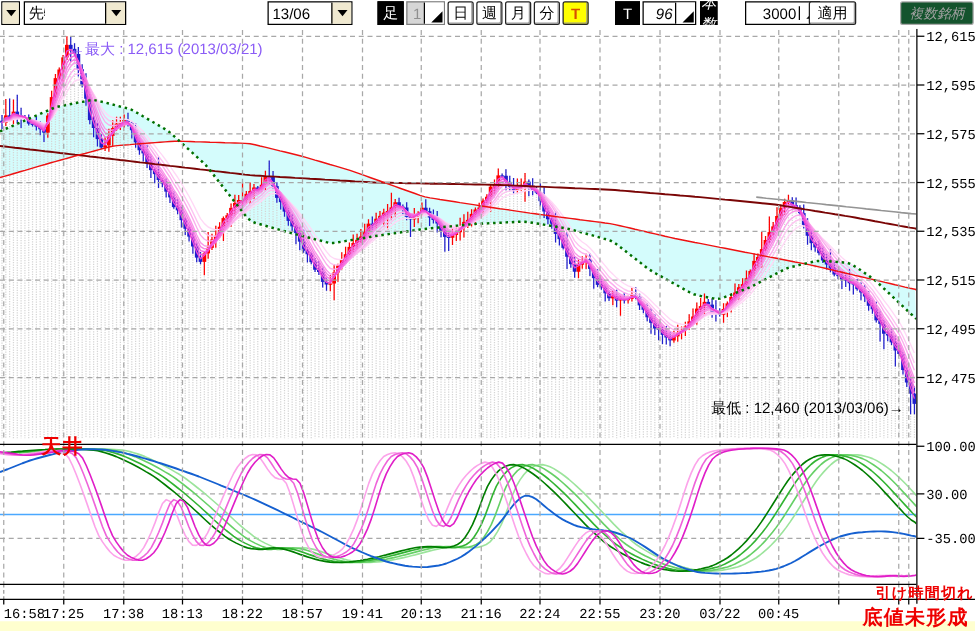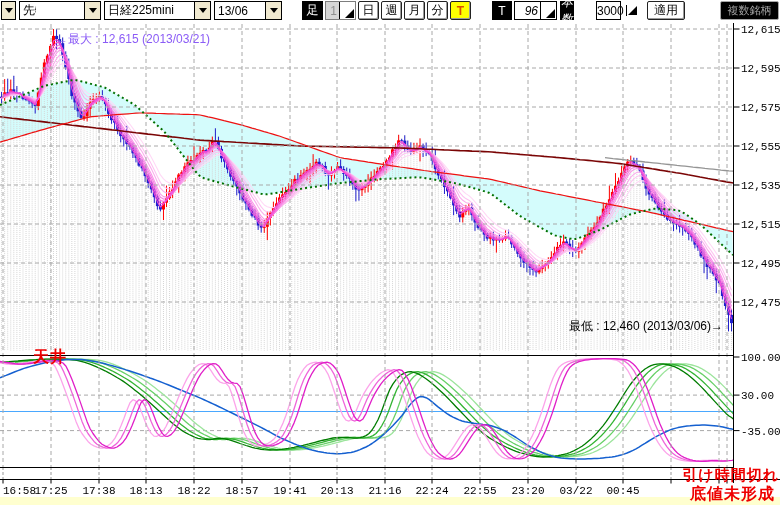--- a/index.html
+++ b/index.html
@@ -21,29 +21,29 @@
             justify-content:center;box-shadow:inset -1px -1px 0 #9a9a9a;font-size:12px;cursor:default;}
   .yellowbtn{background:#ffff00;color:#d94e00;font-weight:bold;}
   .spinfield{border:1px solid #000;background:#fff;display:flex;align-items:stretch;}
   .spinfield.disabled{border-color:#7d7d7d;background:#d6d6d6;}
   .spinfield .num{flex:1;display:flex;align-items:center;justify-content:flex-end;
                   padding-right:2px;font-size:12px;}
   .spinfield.disabled .num{color:#8f8f8f;}
   .spinbtn{width:13px;background:#fff;border-left:1px solid #000;display:flex;
            align-items:flex-end;justify-content:flex-end;padding:1px;}
   .spin-tri{width:0;height:0;border-left:9px solid transparent;border-bottom:9px solid #000;}
-  .multibtn{background:#000000;border:1px solid #a8a8a8;color:#a0a0a0;border-radius:2px;
-            display:flex;align-items:center;justify-content:center;font-size:11px;}
+  .multibtn{background:#14532d;border:1px solid #a8a8a8;color:#a0a0a0;border-radius:2px;
+            display:flex;align-items:center;justify-content:center;font-size:11px;font-style:italic;}
   
   .ann{position:absolute;z-index:4;white-space:nowrap;}
   .ann-max{left:56px;top:31px;font-size:12px;color:#8b5cf6;}
   .ann-min{right:57px;top:318px;font-size:12px;color:#000;}
   .ann-red{color:#ee0000;font-weight:bold;letter-spacing:1px;}
   .ann-ceiling{left:33px;top:331px;font-size:16px;margin-top:16px;}
-  .ann-timeout{right:1px;top:466px;font-size:15px;}
+  .ann-timeout{right:1px;top:466px;font-size:12px;}
   .ann-bottom{right:5px;top:484px;font-size:16px;}
 </style>
 </head>
 <body>
 
 <div id="app">
 
   <svg id="chart" width="780" height="505">
       <defs>
         <clipPath id="mainClip">
@@ -908,26 +908,20 @@
       <span class="arrowbtn" style="border-left:none;width:100%;">
           <span class="tri-down"></span>
         </span>
     </div>
     <div class="ctl combo" style="left:19px;width:82px;gap:48px;">
       <span class="val">先物</span>
       <span class="arrowbtn">
           <span class="tri-down"></span>
         </span>
     </div>
-    <div class="ctl combo" style="left:104px;width:107px;">
-      <span class="val">日経225mini</span>
-      <span class="arrowbtn">
-          <span class="tri-down"></span>
-        </span>
-    </div>
     <div class="ctl combo" style="left:214px;width:68px;">
       <span class="val">13/06</span>
       <span class="arrowbtn">
           <span class="tri-down"></span>
         </span>
     </div>
     <div class="ctl blackbtn" style="left:302px;width:21px;">足</div>
     <div class="ctl spinfield disabled" style="left:325px;width:31px;">
       <span class="num">1</span>
       <span class="spinbtn" style="background:#fff;">
@@ -940,21 +934,21 @@
     <div class="ctl whitebtn" style="left:427px;width:21px;">分</div>
     <div class="ctl whitebtn yellowbtn" style="left:450px;width:21px;">T</div>
     <div class="ctl blackbtn" style="left:492px;width:20px;">T</div>
     <div class="ctl spinfield" style="left:514px;width:43px;font-style:italic;">
       <span class="num">96</span>
       <span class="spinbtn">
           <span class="spin-tri"></span>
         </span>
     </div>
     <div class="ctl blackbtn" style="left:560px;width:14px;font-style:italic;">本数</div>
-    <div class="ctl spinfield" style="left:596px;width:25px;align-items:center;">
+    <div class="ctl spinfield" style="left:596px;width:60px;align-items:center;">
       <span class="num">3000</span>
       <span class="spinbtn">
           <span class="spin-tri"></span>
         </span>
     </div>
     <div class="ctl whitebtn" style="left:647px;width:38px;">適用</div>
     <div class="ctl multibtn" style="left:720px;width:59px;">複数銘柄</div>
   </div>
 
   <div class="ann ann-max">←最大 : 12,615 (2013/03/21)</div>

